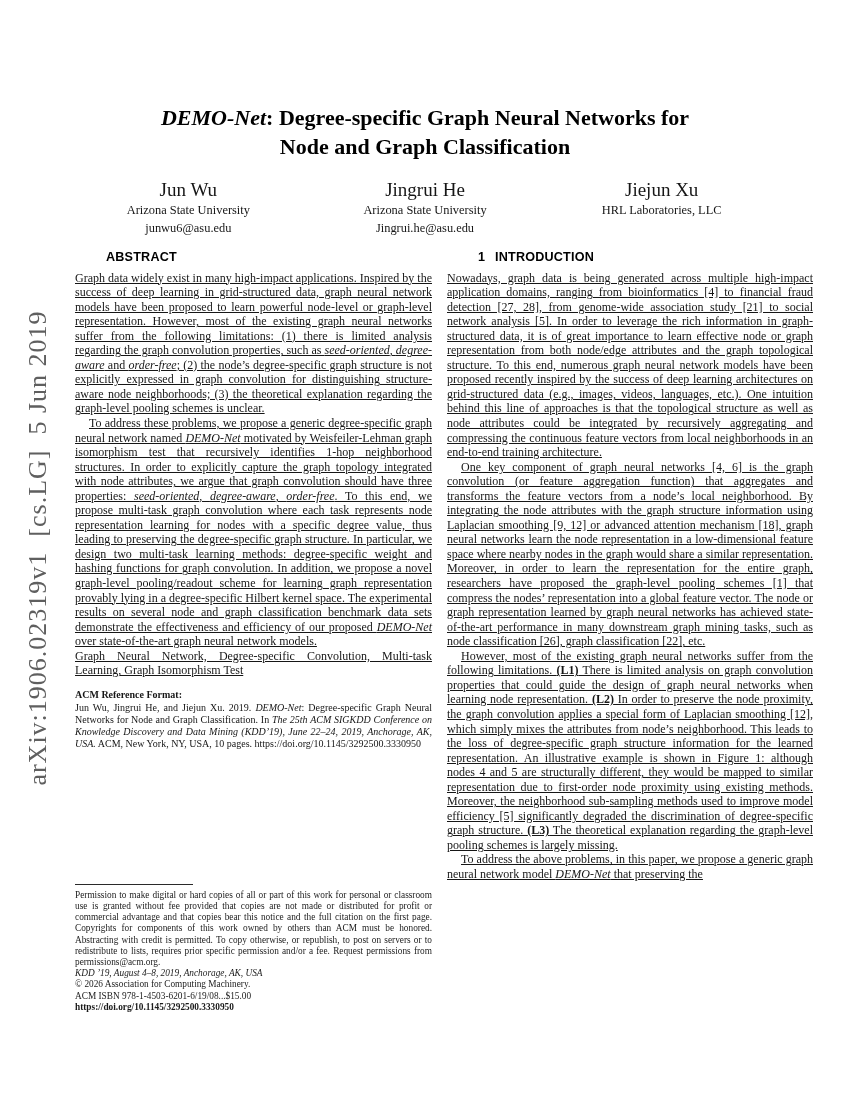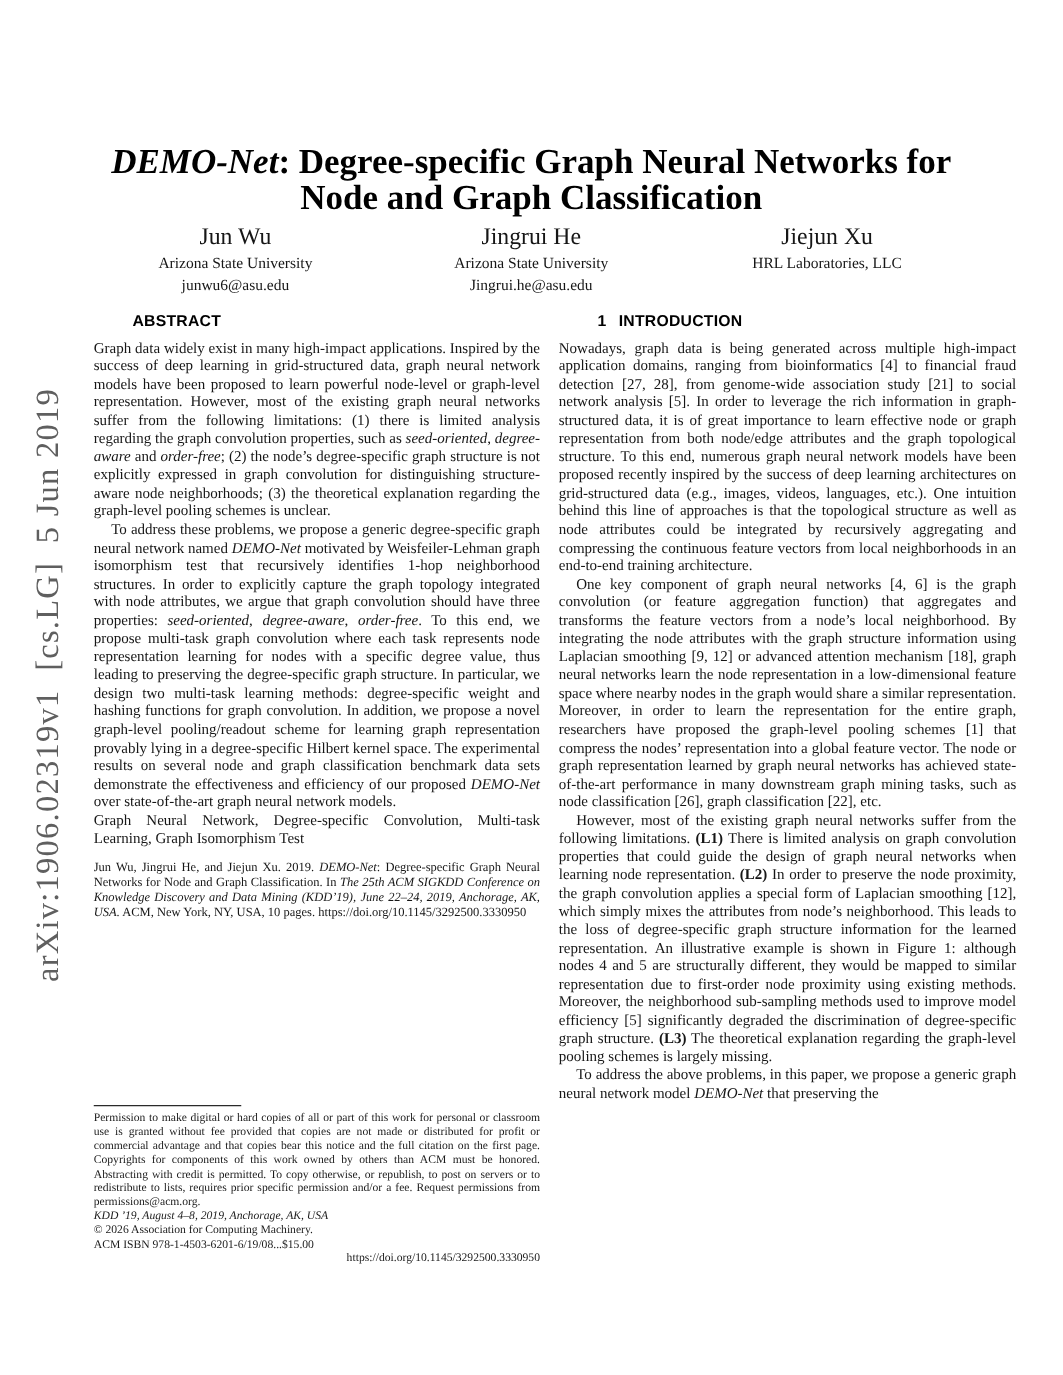--- a/index.html
+++ b/index.html
@@ -13,56 +13,56 @@
   
   .arxiv-strip{
     position:absolute;left:38px;top:548px;
     transform:translate(-50%,-50%) rotate(-90deg);
     font-size:26px;color:#5f5f5f;white-space:pre;letter-spacing:1px;
     font-family:"Liberation Serif", serif;
   }
 
   
   .title-block{position:absolute;top:103px;left:0;width:850px;text-align:center;}
-  .title{margin:12px;font-size:28px;line-height:29px;font-weight:bold;color:#000;}
+  .title{margin:0;font-size:22px;line-height:29px;font-weight:bold;color:#000;}
   .title .it{font-style:italic;}
   .authors{position:absolute;top:180px;left:70px;width:710px;display:flex;}
   .author{flex:1;text-align:center;}
   .author .name{font-size:19px;line-height:19px;margin-bottom:3px;}
   .author .affil,.author .email{font-size:12.4px;line-height:17.5px;}
 
   
   .col{position:absolute;top:249px;font-size:12px;line-height:14.55px;text-align:justify;}
   .col-left{left:75px;width:357px;height:764px;display:flex;flex-direction:column;}
   .col-right{left:447px;width:366px;}
 
   h2.sec{
     font-family:"Liberation Sans", sans-serif;
     font-size:12.6px;font-weight:bold;letter-spacing:.2px;color:#000;
     margin:13px 0 6px 0;
   }
   h2.sec.first{margin-top:1px;margin-left:31px;}
   .sec-num{display:inline-block;min-width:17px;}
 
-  p.para{margin:0;}
+  p.para{margin:0;text-decoration:underline;}
   p.indent{text-indent:14px;}
   .it{font-style:italic;}
   .bd{font-weight:bold;}
 
   
   .acmref{margin-top:11px;font-size:10px;line-height:12.1px;}
   .acmref-head{font-weight:bold;margin:0 0 1px 0;}
   .acmref-body{margin:0;text-align:justify;}
 
   
   .footnote{margin-top:auto;font-size:9.3px;line-height:11.2px;text-align:justify;color:#1b1b1b;}
   .fn-rule{width:118px;border-top:1px solid #2a2a2a;margin:0 0 5px 0;}
   .footnote p{margin:0;}
   .footnote .oneline{text-align:left;}
-  .doi-link{text-align:right;}
+  .doi-link{text-align:left;font-weight:bold;}
 </style>
 </head>
 <body>
 
 <div class="page">
 
   <div class="arxiv-strip">arXiv:1906.02319v1  [cs.LG]  5 Jun 2019</div>
 
   <div class="title-block">
     <h1 class="title">
@@ -89,20 +89,21 @@
   </div>
 
   <div class="col col-left">
     <h2 class="sec first">ABSTRACT</h2>
     <p class="para"><span>Graph data widely exist in many high-impact applications. Inspired by the success of deep learning in grid-structured data, graph neural network models have been proposed to learn powerful node-level or graph-level representation. However, most of the existing graph neural networks suffer from the following limitations: (1) there is limited analysis regarding the graph convolution properties, such as </span><span class="it">seed-oriented</span><span>, </span><span class="it">degree-aware</span><span> and </span><span class="it">order-free</span><span>; (2) the node’s degree-specific graph structure is not explicitly expressed in graph convolution for distinguishing structure-aware node neighborhoods; (3) the theoretical explanation regarding the graph-level pooling schemes is unclear.</span></p>
     <p class="para indent"><span>To address these problems, we propose a generic degree-specific graph neural network named </span><span class="it">DEMO-Net</span><span> motivated by Weisfeiler-Lehman graph isomorphism test that recursively identifies 1-hop neighborhood structures. In order to explicitly capture the graph topology integrated with node attributes, we argue that graph convolution should have three properties: </span><span class="it">seed-oriented</span><span>, </span><span class="it">degree-aware</span><span>, </span><span class="it">order-free</span><span>. To this end, we propose multi-task graph convolution where each task represents node representation learning for nodes with a specific degree value, thus leading to preserving the degree-specific graph structure. In particular, we design two multi-task learning methods: degree-specific weight and hashing functions for graph convolution. In addition, we propose a novel graph-level pooling/readout scheme for learning graph representation provably lying in a degree-specific Hilbert kernel space. The experimental results on several node and graph classification benchmark data sets demonstrate the effectiveness and efficiency of our proposed </span><span class="it">DEMO-Net</span><span> over state-of-the-art graph neural network models.</span></p>
 
     <p class="para">Graph Neural Network, Degree-specific Convolution, Multi-task Learning, Graph Isomorphism Test</p>
 
     <div class="acmref">
+      <p class="acmref-head">ACM Reference Format:</p>
       <p class="acmref-body"><span>Jun Wu, Jingrui He, and Jiejun Xu. 2019. </span><span class="it">DEMO-Net</span><span>: Degree-specific Graph Neural Networks for Node and Graph Classification. In </span><span class="it">The 25th ACM SIGKDD Conference on Knowledge Discovery and Data Mining (KDD’19), June 22–24, 2019, Anchorage, AK, USA.</span><span> ACM, New York, NY, USA, 10 pages. https://doi.org/10.1145/3292500.3330950</span></p>
     </div>
 
     <div class="footnote">
       <div class="fn-rule"></div>
       <p>Permission to make digital or hard copies of all or part of this work for personal or classroom use is granted without fee provided that copies are not made or distributed for profit or commercial advantage and that copies bear this notice and the full citation on the first page. Copyrights for components of this work owned by others than ACM must be honored. Abstracting with credit is permitted. To copy otherwise, or republish, to post on servers or to redistribute to lists, requires prior specific permission and/or a fee. Request permissions from permissions@acm.org.</p>
       <p class="it oneline">KDD ’19, August 4–8, 2019, Anchorage, AK, USA</p>
       <p class="oneline">© 2026 Association for Computing Machinery.</p>
       <p class="oneline">ACM ISBN 978-1-4503-6201-6/19/08...$15.00</p>
       <p class="doi-link">https://doi.org/10.1145/3292500.3330950</p>

